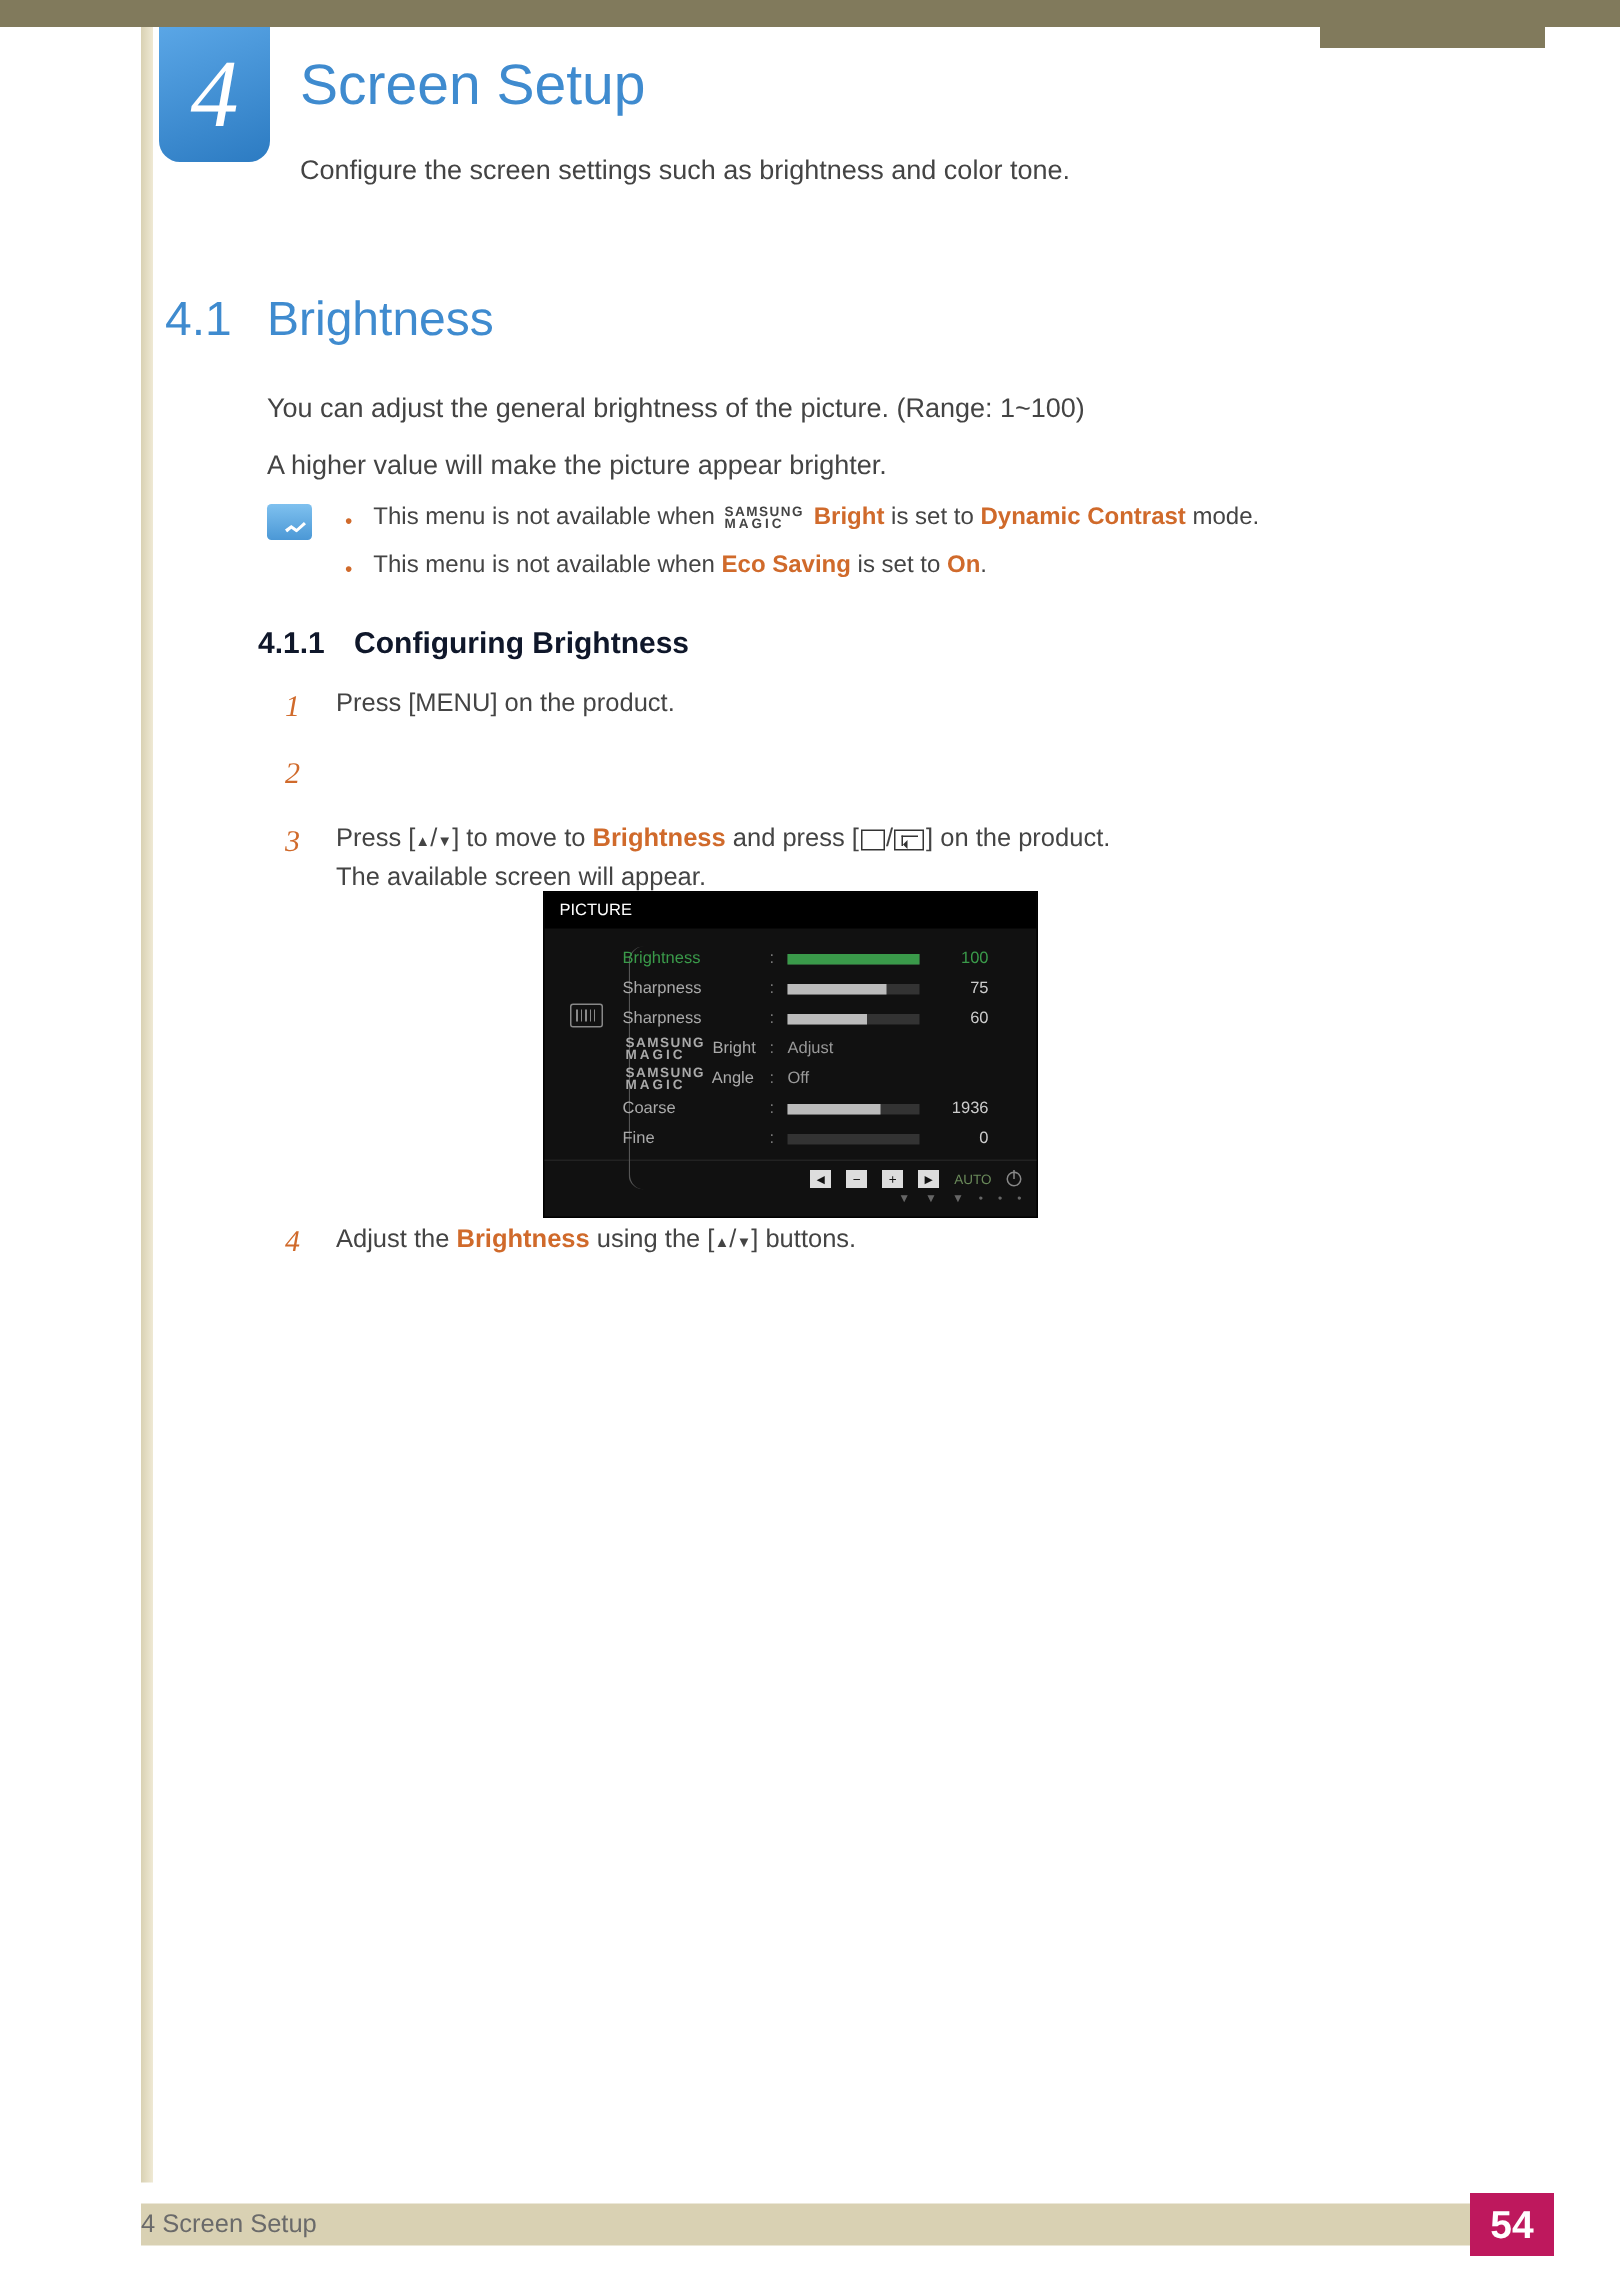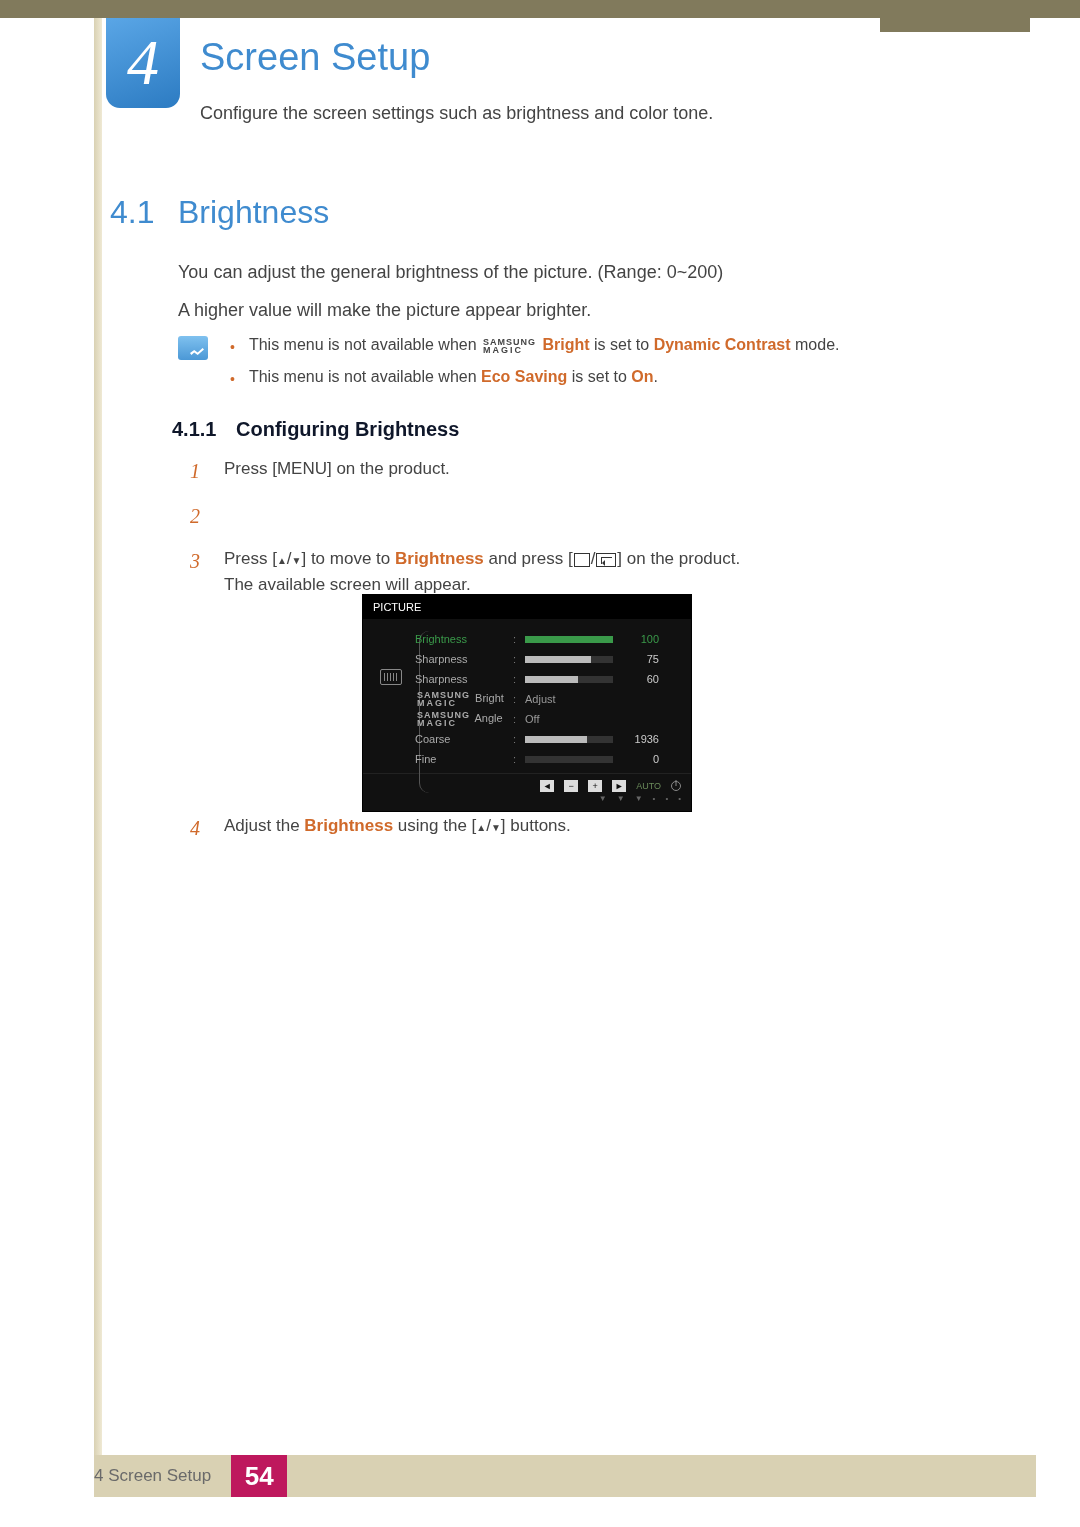--- a/index.html
+++ b/index.html
@@ -211,23 +211,23 @@
     width:14px; height:12px; background:#ddd; color:#111; display:flex; align-items:center; justify-content:center; font-size:9px;
   }
   .osd-nav .navlabel{ color:#6a8a5a; font-size:9px;}
   .osd-nav .pow{ width:10px;height:10px;border:1px solid #888;border-radius:50%; position:relative;}
   .osd-nav .pow::after{content:"";position:absolute;left:50%;top:-2px;width:1px;height:6px;background:#888;transform:translateX(-50%);}
   .osd-nav .sub{ display:flex; gap:10px; margin-top:2px; color:#666; font-size:8px;}
   .osd-nav-outer{display:flex;flex-direction:column;align-items:flex-end;}
 
   .footer-bar{
     position:absolute;
-    left:94px; right:44px; bottom:30px; height:42px;
+    left:94px; right:44px; bottom:30px; height:28px;
     background:#d9d1b3;
-    display:flex; align-items:center; justify-content:flex-start;
+    display:flex; align-items:center; justify-content:space-between;
     gap:14px; padding-right:0;
   }
   .footer-bar .chap{ color:#6a6a6a; font-size:17px; margin-right:6px;}
   .footer-bar .pno{
     width:56px; height:42px; background:#be185d; color:#fff; font-size:26px; font-weight:bold;
     display:flex; align-items:center; justify-content:center;
   }
   .gutter{
     position:absolute; left:94px; top:18px; bottom:72px; width:8px;
     background:linear-gradient(90deg,#d9d1b3,#efe9d4);
@@ -243,21 +243,21 @@
 
 <div class="chapter-badge">
   <span>4</span>
 </div>
 <div class="chapter-title">Screen Setup</div>
 <div class="chapter-desc para">Configure the screen settings such as brightness and color tone.</div>
 
 <div class="section-num">4.1</div>
 <div class="section-title">Brightness</div>
 
-<div class="para p1">You can adjust the general brightness of the picture. (Range: 0~200)</div>
+<div class="para p1">You can adjust the general brightness of the picture. (Range: 1~100)</div>
 <div class="para p2">A higher value will make the picture appear brighter.</div>
 
 <div class="note-block">
   <div class="note-icon"></div>
   <div class="note-list">
     <div class="bullet-row">
       <span class="dot">•</span>
       <span>
         <span>This menu is not available when </span><span class="magic"><span class="top">SAMSUNG</span><span class="bot">MAGIC</span></span> <span class="hl">Bright</span><span> is set to </span><span class="hl">Dynamic Contrast</span><span> mode.</span>
       </span>

